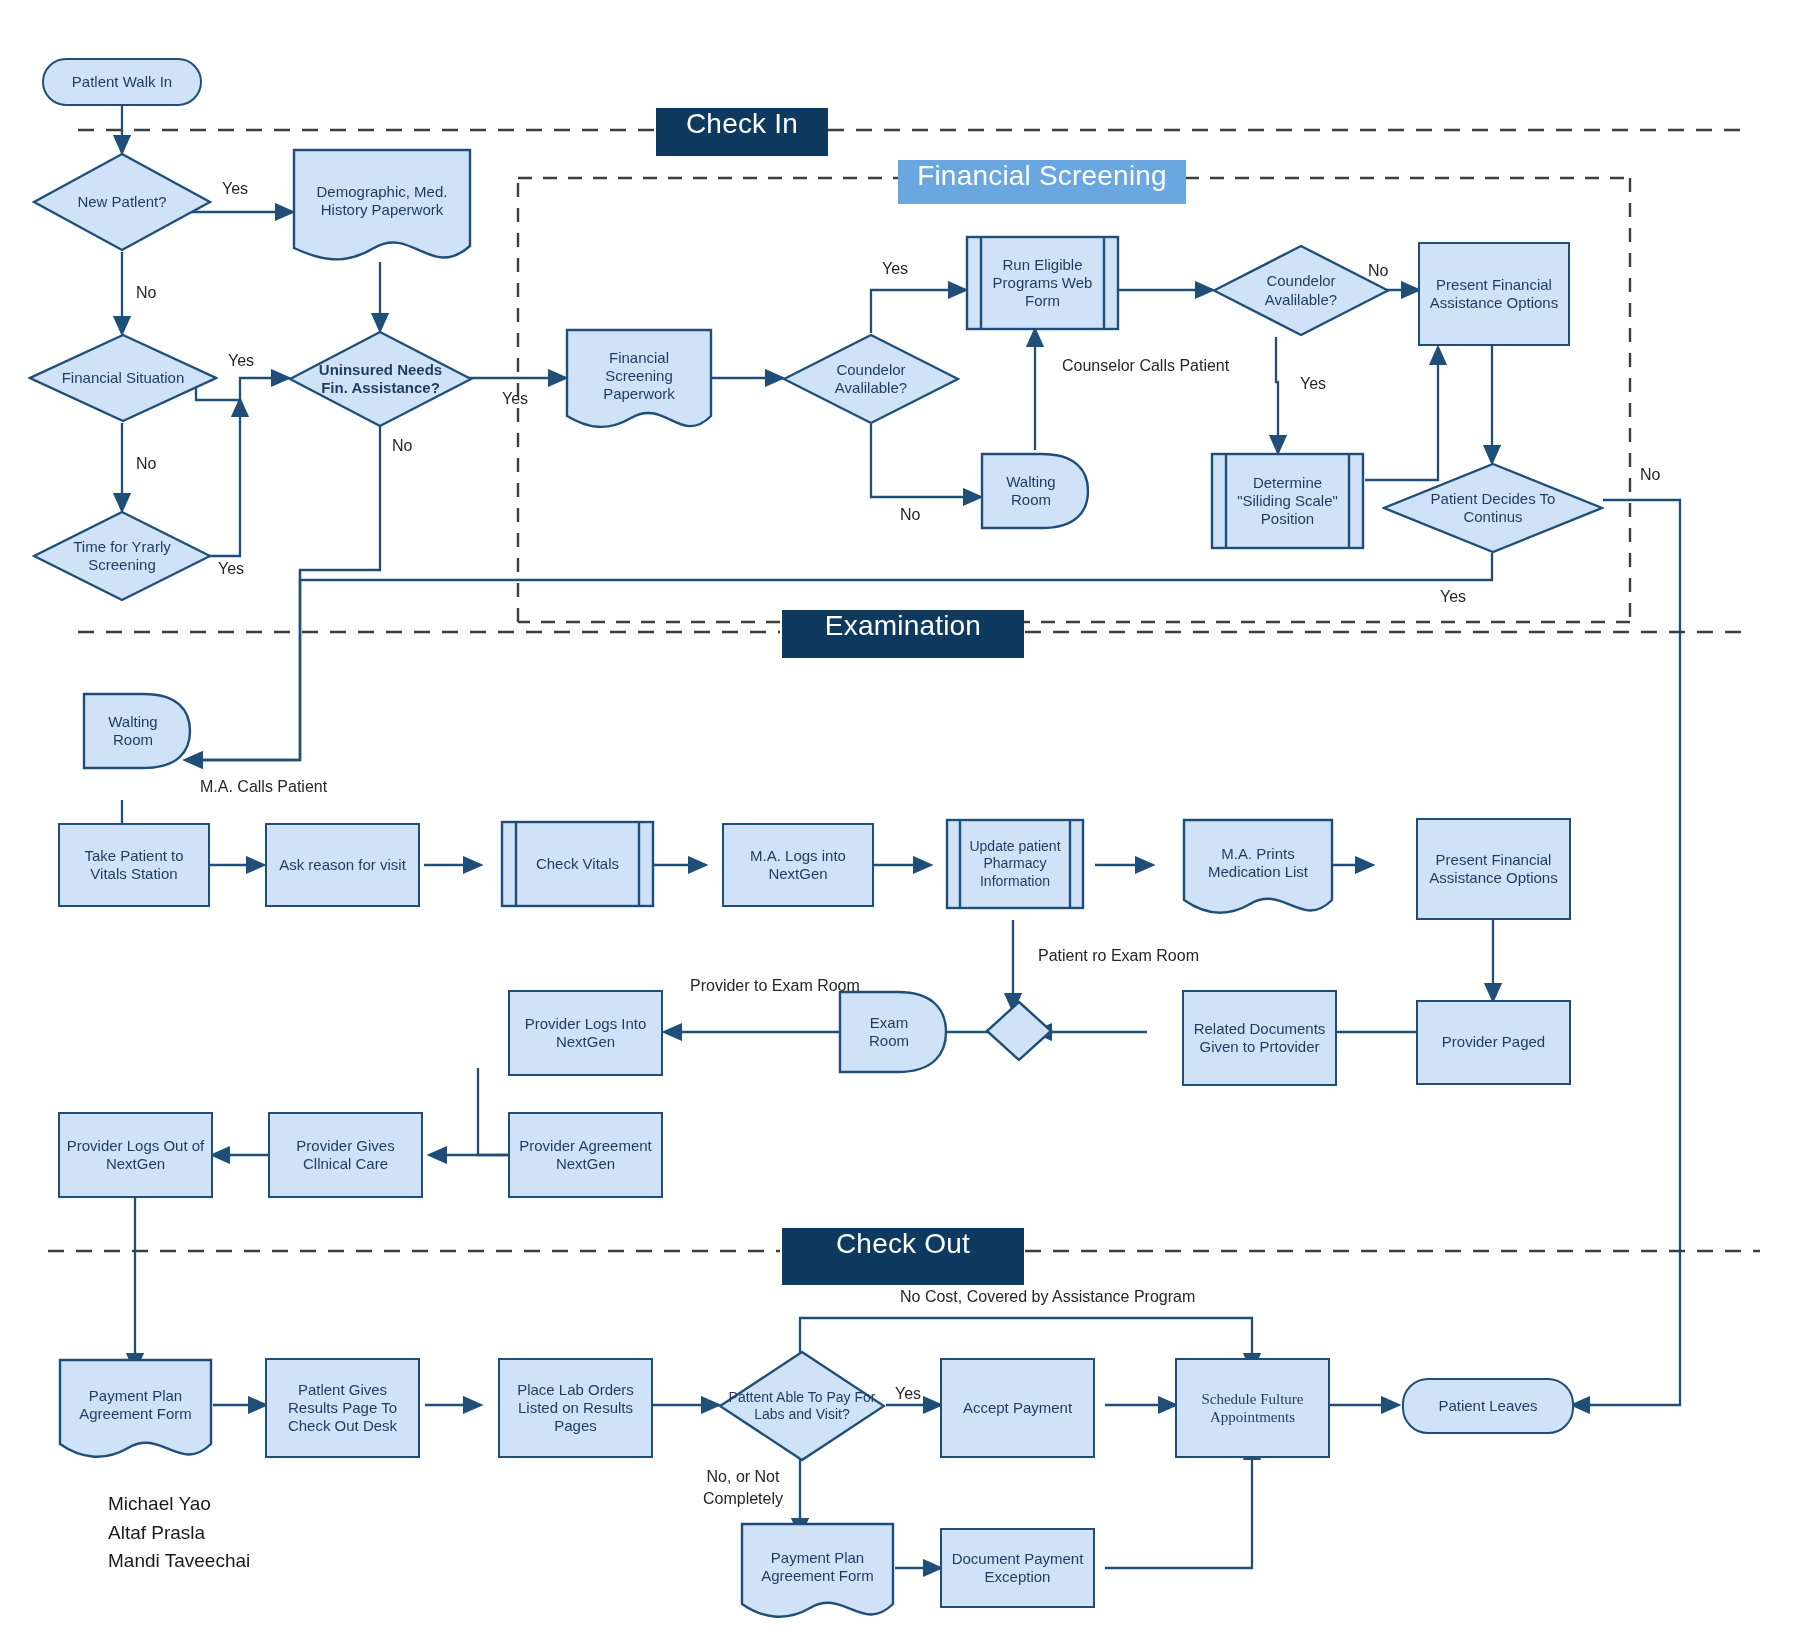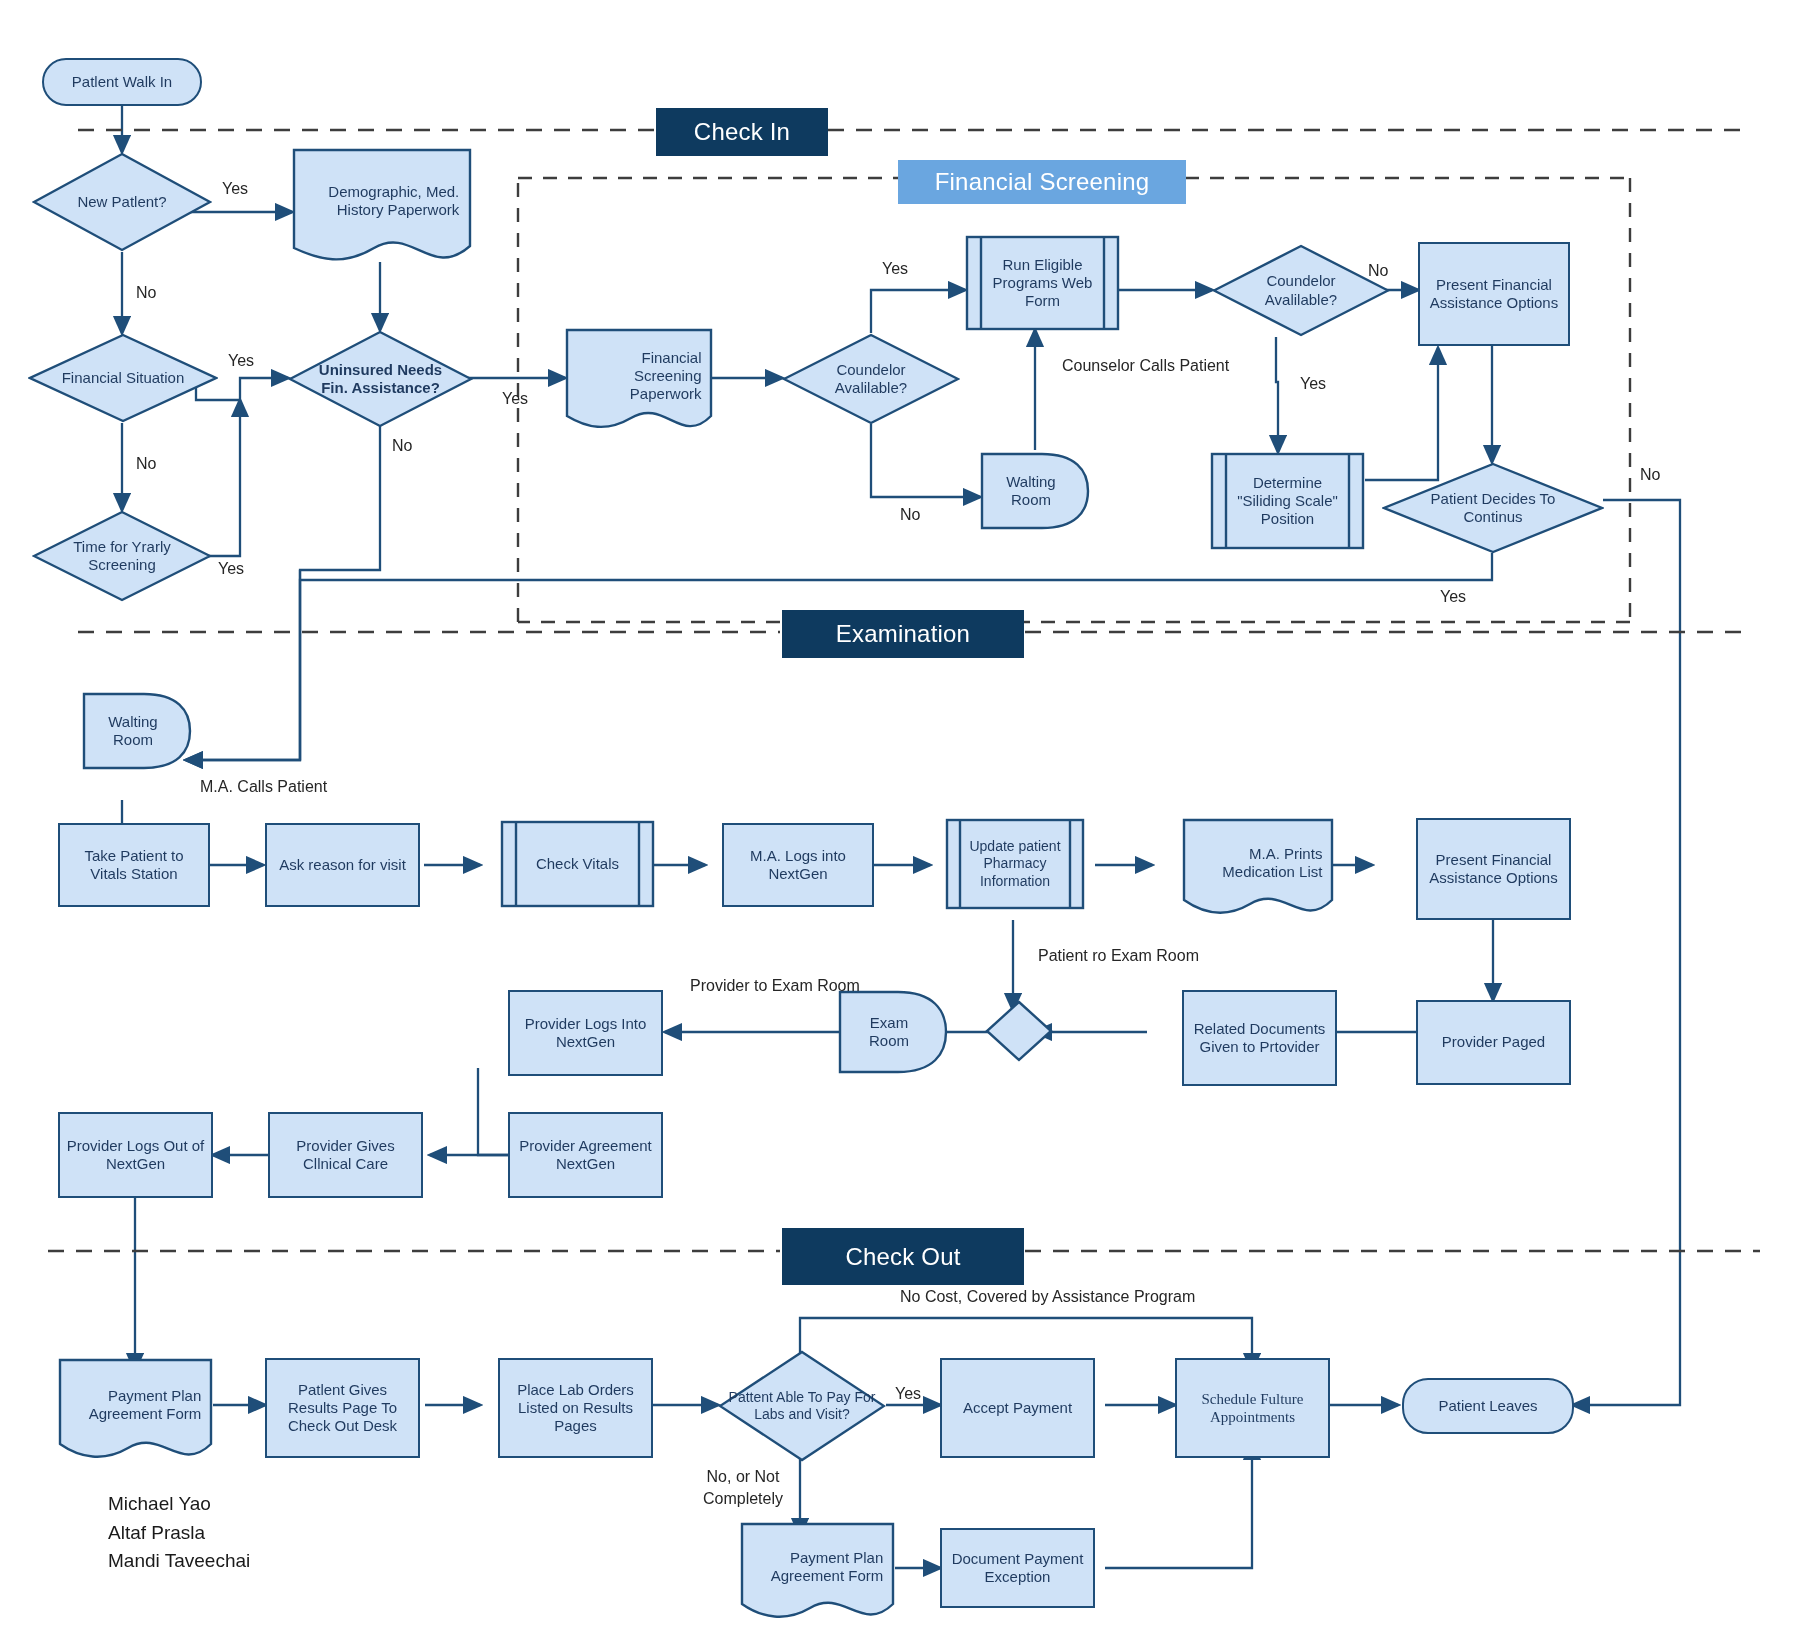--- a/index.html
+++ b/index.html
@@ -7,32 +7,32 @@
   #canvas{position:relative;width:1800px;height:1638px;background:#fff;overflow:hidden;}
   svg#wires{position:absolute;left:0;top:0;width:1800px;height:1638px;pointer-events:none;}
 
   .node{position:absolute;box-sizing:border-box;display:flex;align-items:center;justify-content:center;
         text-align:center;color:#1f3a5f;font-size:15px;line-height:1.22;padding:2px 6px;}
   .proc{background:#cfe2f7;border:2px solid #1f4e79;}
   .term{background:#cfe2f7;border:2px solid #1f4e79;border-radius:26px;}
   .dec{background:transparent;border:none;}
   .dec .decshape{position:absolute;left:0;top:0;width:100%;height:100%;}
   .dec .dectext{position:relative;z-index:2;width:86%;}
-  .doc{background:transparent;border:none;text-align:right;}
+  .doc{background:transparent;border:none;}
   .doc .docshape{position:absolute;left:0;top:0;width:100%;height:100%;}
   .doc .doctext{position:relative;z-index:2;width:92%;}
   .pred{background:transparent;border:none;}
   .pred .predshape{position:absolute;left:0;top:0;width:100%;height:100%;}
   .pred .predtext{position:relative;z-index:2;width:80%;}
   .delay{background:transparent;border:none;}
   .delay .delayshape{position:absolute;left:0;top:0;width:100%;height:100%;}
   .delay .delaytext{position:relative;z-index:2;width:74%;}
 
-  .band{position:absolute;display:flex;align-items:center;justify-content:center;
-        color:#ffffff;font-size:24px;letter-spacing:.2px;}
+  .band{position:absolute;display:flex;justify-content:center;
+        color:#ffffff;font-size:28px;letter-spacing:.2px;}
   .band.dark{background:#0e3a5f;}
   .band.light{background:#6aa6e0;}
 
   .lbl{position:absolute;color:#262626;font-size:16px;white-space:nowrap;}
   .credits{position:absolute;color:#1a1a1a;font-size:19px;line-height:1.5;}
 </style>
 </head>
 <body>
 
 <div id="canvas">

